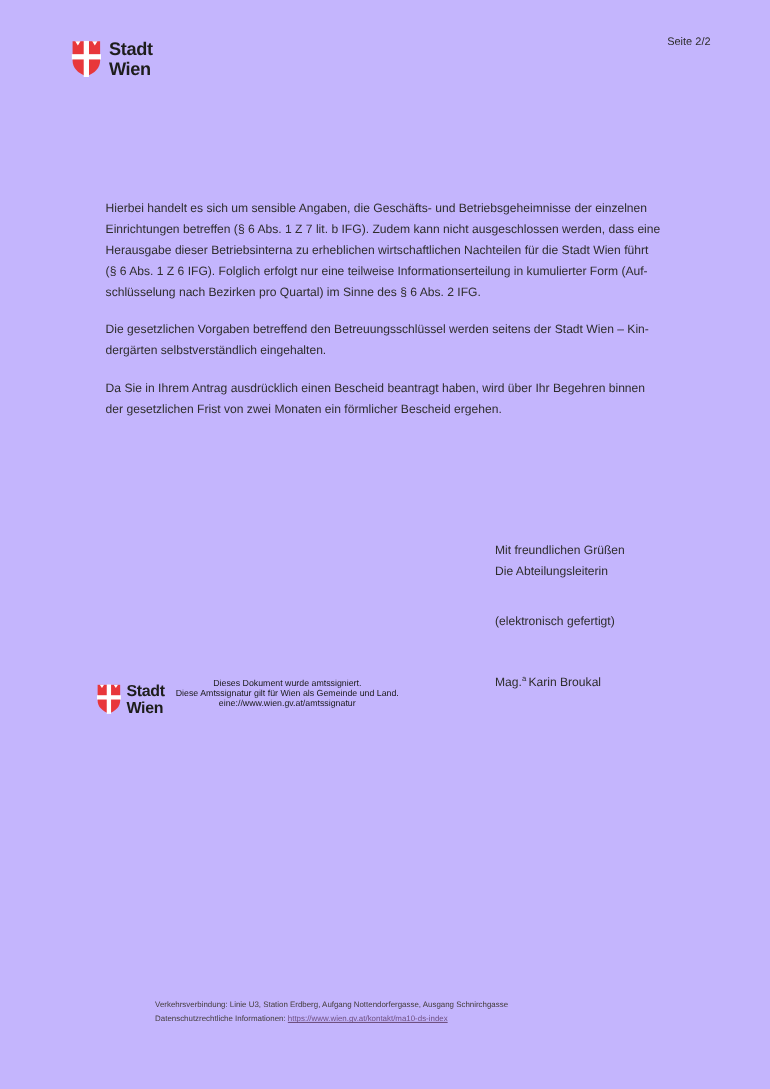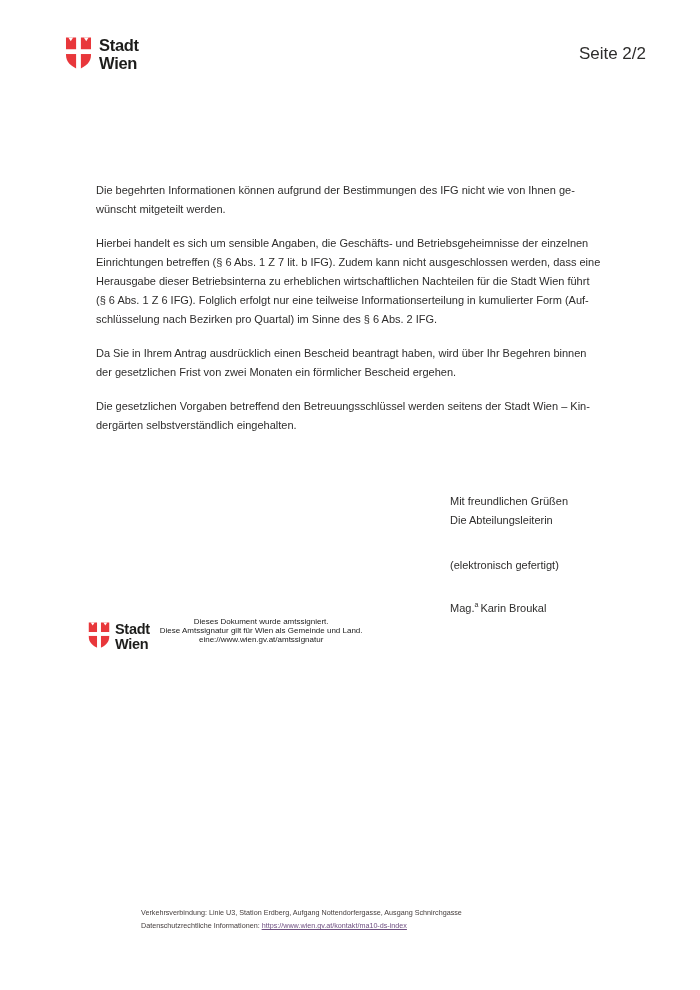--- a/index.html
+++ b/index.html
@@ -5,53 +5,53 @@
   * { margin: 0; padding: 0; box-sizing: border-box; }
   html, body { background: #e9e9e9; }
   body {
     width: 700px; height: 990px;
     font-family: "Liberation Sans", sans-serif;
     position: relative;
   }
   .page {
     position: absolute; left: 0; top: 0;
     width: 700px; height: 990px;
-    background: #ffffff;
+    background: #c4b5fd;
     overflow: hidden;
   }
 
   
   .header-logo {
     position: absolute; left: 65px; top: 37px;
     display: flex; align-items: flex-start; gap: 7px;
   }
   .shield-lg { width: 27px; height: 33px; display: block; }
   .logo-text {
     font-weight: bold; font-size: 16.5px; line-height: 17.5px;
     letter-spacing: -0.3px; color: #1d1d1b;
   }
   .page-indicator {
-    position: absolute; top: 44px; right: 54px;
-    font-size: 17px; color: #2e2d2c;
+    position: absolute; top: 33px; right: 54px;
+    font-size: 10px; color: #2e2d2c;
   }
 
   
   .letter-body {
     position: absolute; left: 96px; top: 181px; width: 580px;
     font-size: 11px; line-height: 19px; color: #2e2d2c;
   }
   .para { white-space: pre; margin-bottom: 15px; }
 
   
   .signature {
     position: absolute; left: 450px; top: 492px;
     font-size: 11px; line-height: 19px; color: #2e2d2c;
   }
   .sig-closing { white-space: pre; margin-bottom: 26px; }
-  .sig-note { white-space: pre; margin-bottom: 20px; }
+  .sig-note { white-space: pre; margin-bottom: 33px; }
   .sig-name { white-space: pre; }
   .sig-name sup { font-size: 7px; margin-right: 2px; }
 
   
   .amtssignatur {
     position: absolute; left: 88px; top: 612px;
     display: flex; align-items: flex-start;
   }
   .amts-logo { display: flex; gap: 5px; margin-top: 10px; }
   .shield-sm { width: 22px; height: 27px; display: block; }
@@ -90,31 +90,29 @@
     </svg>
     <div class="logo-text">
       <div>Stadt</div>
       <div>Wien</div>
     </div>
   </div>
 
   <div class="page-indicator">Seite 2/2</div>
 
   <div class="letter-body">
-    <div class="para">Die begehrten Informationen können aufgrund der Bestimmungen des IFG nicht wie von Ihnen ge-
-wünscht mitgeteilt werden.</div>
     <div class="para">Hierbei handelt es sich um sensible Angaben, die Geschäfts- und Betriebsgeheimnisse der einzelnen
 Einrichtungen betreffen (§ 6 Abs. 1 Z 7 lit. b IFG). Zudem kann nicht ausgeschlossen werden, dass eine
 Herausgabe dieser Betriebsinterna zu erheblichen wirtschaftlichen Nachteilen für die Stadt Wien führt
 (§ 6 Abs. 1 Z 6 IFG). Folglich erfolgt nur eine teilweise Informationserteilung in kumulierter Form (Auf-
 schlüsselung nach Bezirken pro Quartal) im Sinne des § 6 Abs. 2 IFG.</div>
+    <div class="para">Die gesetzlichen Vorgaben betreffend den Betreuungsschlüssel werden seitens der Stadt Wien – Kin-
+dergärten selbstverständlich eingehalten.</div>
     <div class="para">Da Sie in Ihrem Antrag ausdrücklich einen Bescheid beantragt haben, wird über Ihr Begehren binnen
 der gesetzlichen Frist von zwei Monaten ein förmlicher Bescheid ergehen.</div>
-    <div class="para">Die gesetzlichen Vorgaben betreffend den Betreuungsschlüssel werden seitens der Stadt Wien – Kin-
-dergärten selbstverständlich eingehalten.</div>
   </div>
 
   <div class="signature">
     <div class="sig-closing">Mit freundlichen Grüßen
 Die Abteilungsleiterin</div>
     <div class="sig-note">(elektronisch gefertigt)</div>
     <div class="sig-name"><span>Mag.</span><sup>a</sup><span>Karin Broukal</span></div>
   </div>
 
   <div class="amtssignatur">

